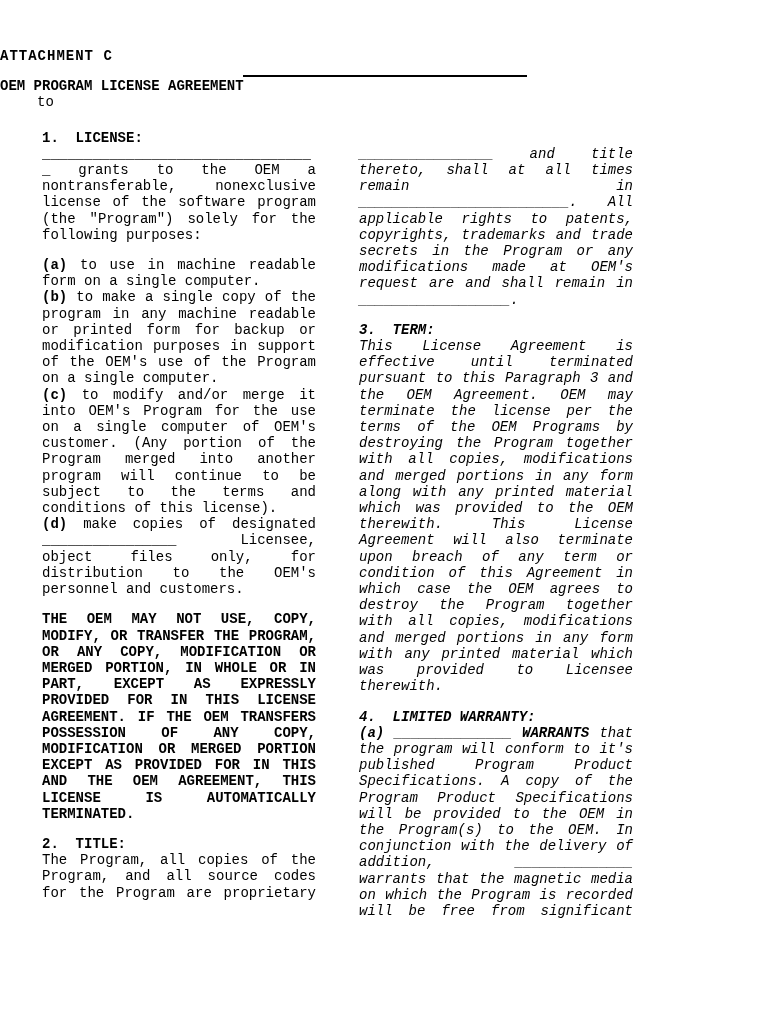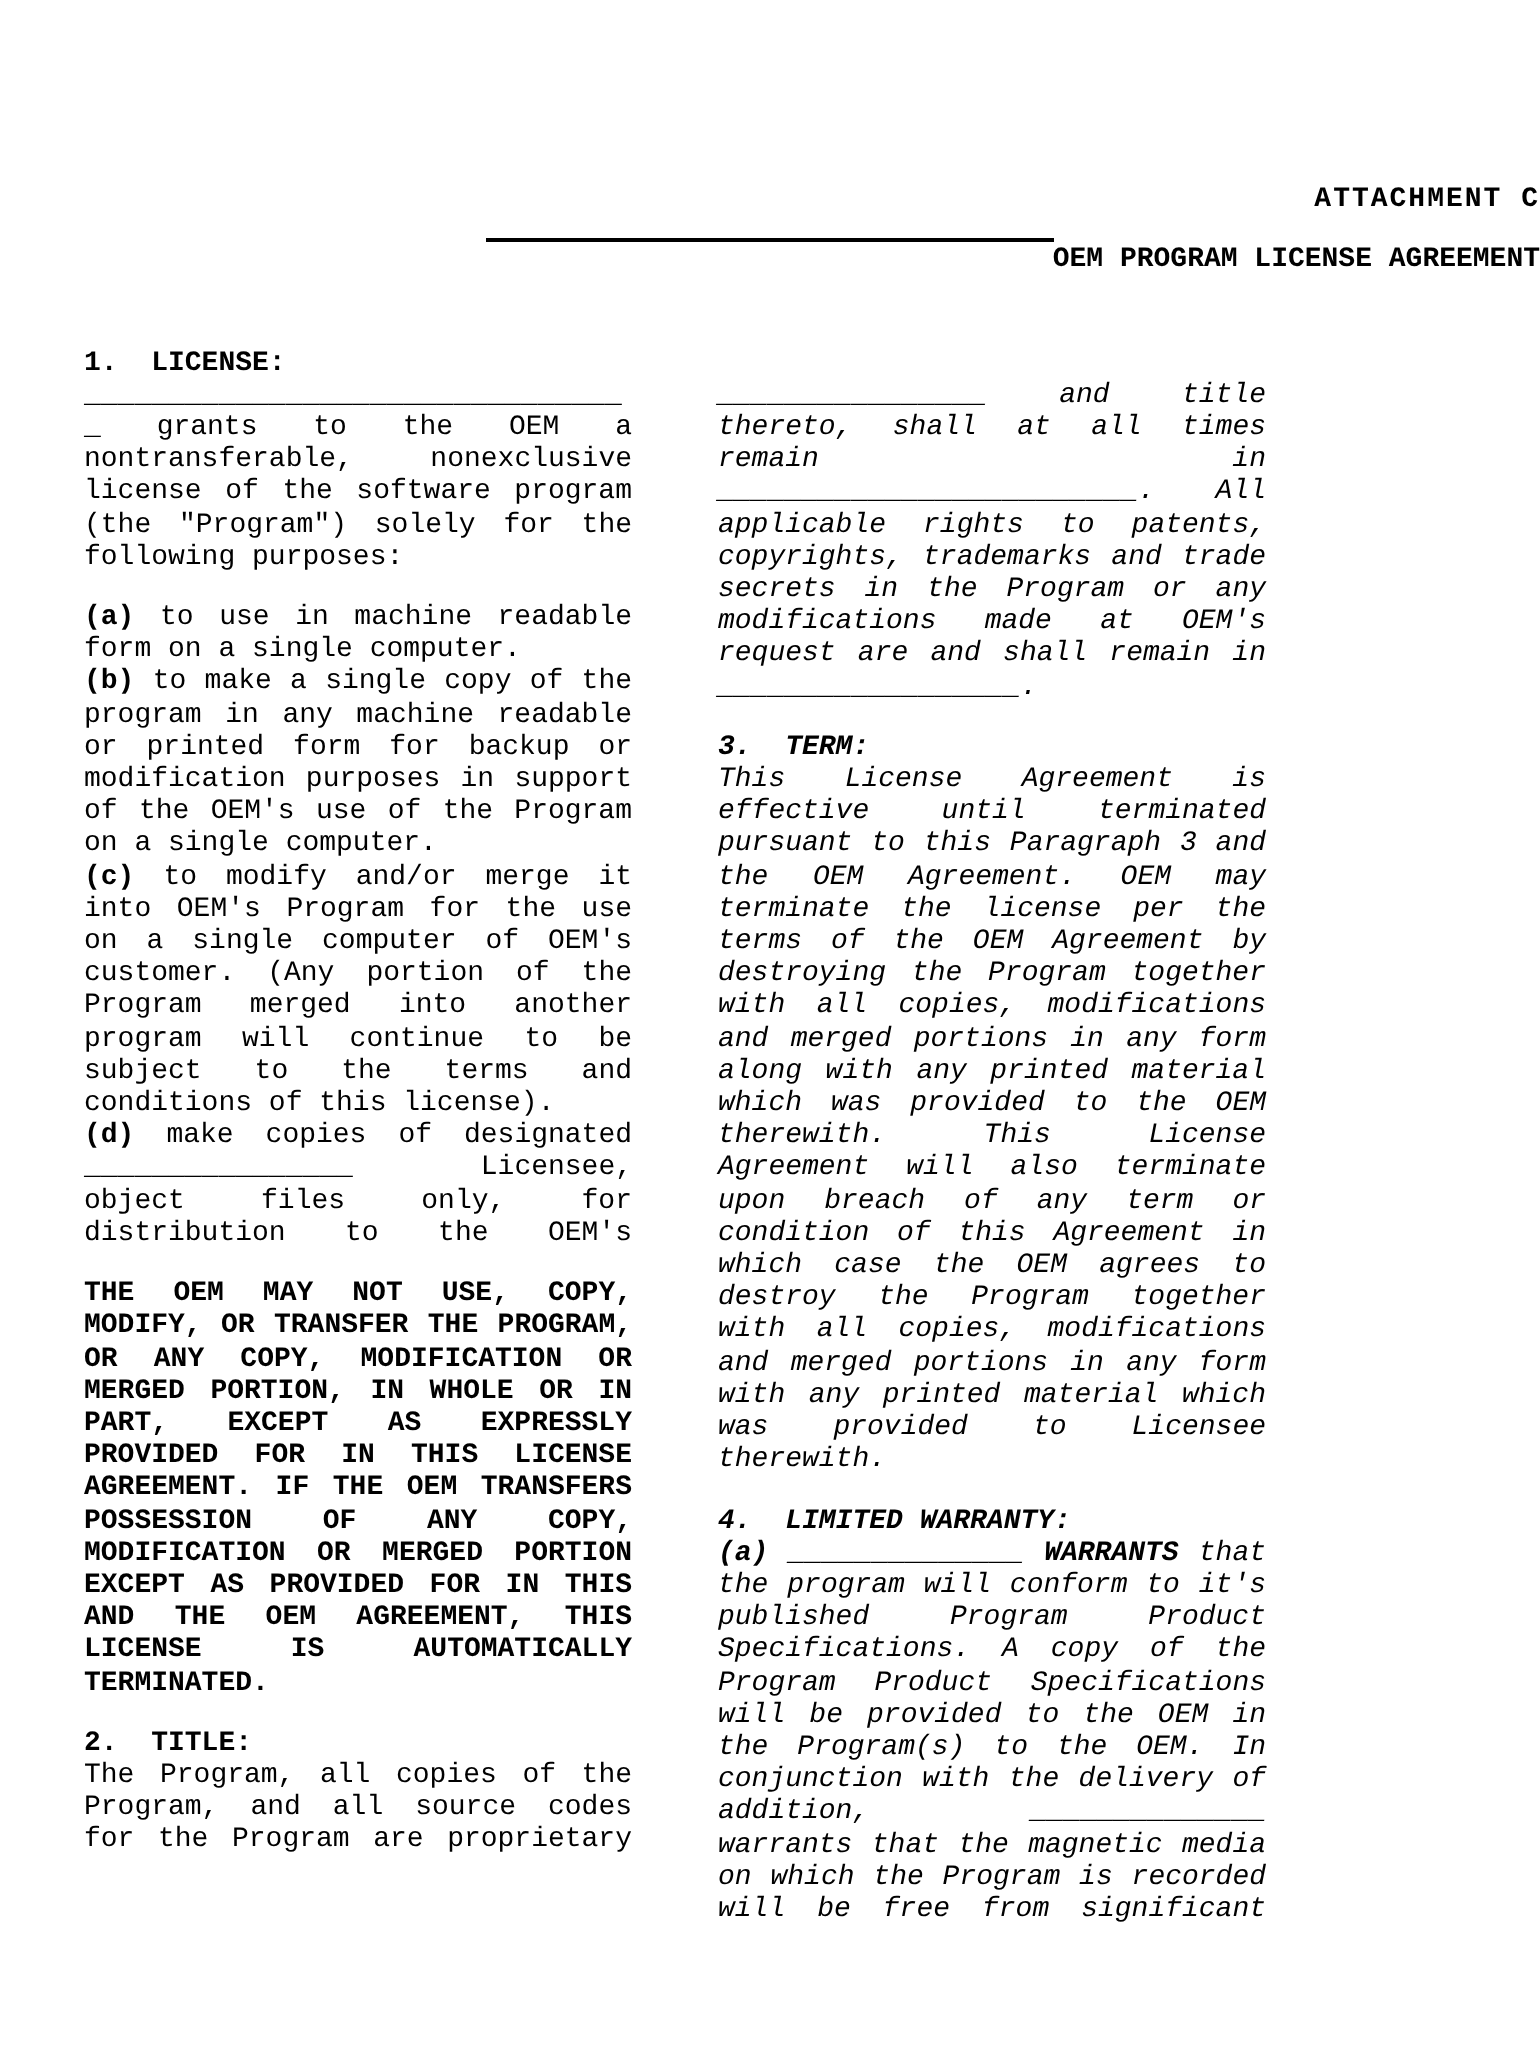--- a/index.html
+++ b/index.html
@@ -17,22 +17,22 @@
     color: #000000;
     -webkit-font-smoothing: antialiased;
   }
   .page {
     position: relative;
     width: 770px;
     height: 1024px;
     background: #ffffff;
   }
   .doc-header {
-    padding-top: 92px;
-    text-align: right;
+    padding-top: 48px;
+    text-align: left;
     line-height: 16.2px;
   }
   .attachment {
     font-weight: bold;
     white-space: pre;
     letter-spacing: 1px;
   }
   .rule {
     width: 284px;
     margin: 11px auto 0 auto;
@@ -118,20 +118,21 @@
           <div class="line j">on a single computer of OEM's</div>
           <div class="line j">customer. (Any portion of the</div>
           <div class="line j">Program merged into another</div>
           <div class="line j">program will continue to be</div>
           <div class="line j">subject to the terms and</div>
           <div class="line n">conditions of this license).</div>
           <div class="line j"><b>(d)</b> make copies of designated</div>
           <div class="line j">________________ Licensee,</div>
           <div class="line j">object files only, for</div>
           <div class="line j">distribution to the OEM's</div>
+          <div class="line n">personnel and customers.</div>
         </div>
         <div class="block bold">
           <div class="line j">THE OEM MAY NOT USE, COPY,</div>
           <div class="line j">MODIFY, OR TRANSFER THE PROGRAM,</div>
           <div class="line j">OR ANY COPY, MODIFICATION OR</div>
           <div class="line j">MERGED PORTION, IN WHOLE OR IN</div>
           <div class="line j">PART, EXCEPT AS EXPRESSLY</div>
           <div class="line j">PROVIDED FOR IN THIS LICENSE</div>
           <div class="line j">AGREEMENT. IF THE OEM TRANSFERS</div>
           <div class="line j">POSSESSION OF ANY COPY,</div>
@@ -161,21 +162,21 @@
           <div class="line j">request are and shall remain in</div>
           <div class="line n">__________________.</div>
         </div>
         <div class="block">
           <div class="heading">3.  TERM:</div>
           <div class="line j">This License Agreement is</div>
           <div class="line j">effective until terminated</div>
           <div class="line j">pursuant to this Paragraph 3 and</div>
           <div class="line j">the OEM Agreement. OEM may</div>
           <div class="line j">terminate the license per the</div>
-          <div class="line j">terms of the OEM Agreement by</div>
+          <div class="line j">terms of the OEM Programs by</div>
           <div class="line j">destroying the Program together</div>
           <div class="line j">with all copies, modifications</div>
           <div class="line j">and merged portions in any form</div>
           <div class="line j">along with any printed material</div>
           <div class="line j">which was provided to the OEM</div>
           <div class="line j">therewith. This License</div>
           <div class="line j">Agreement will also terminate</div>
           <div class="line j">upon breach of any term or</div>
           <div class="line j">condition of this Agreement in</div>
           <div class="line j">which case the OEM agrees to</div>

